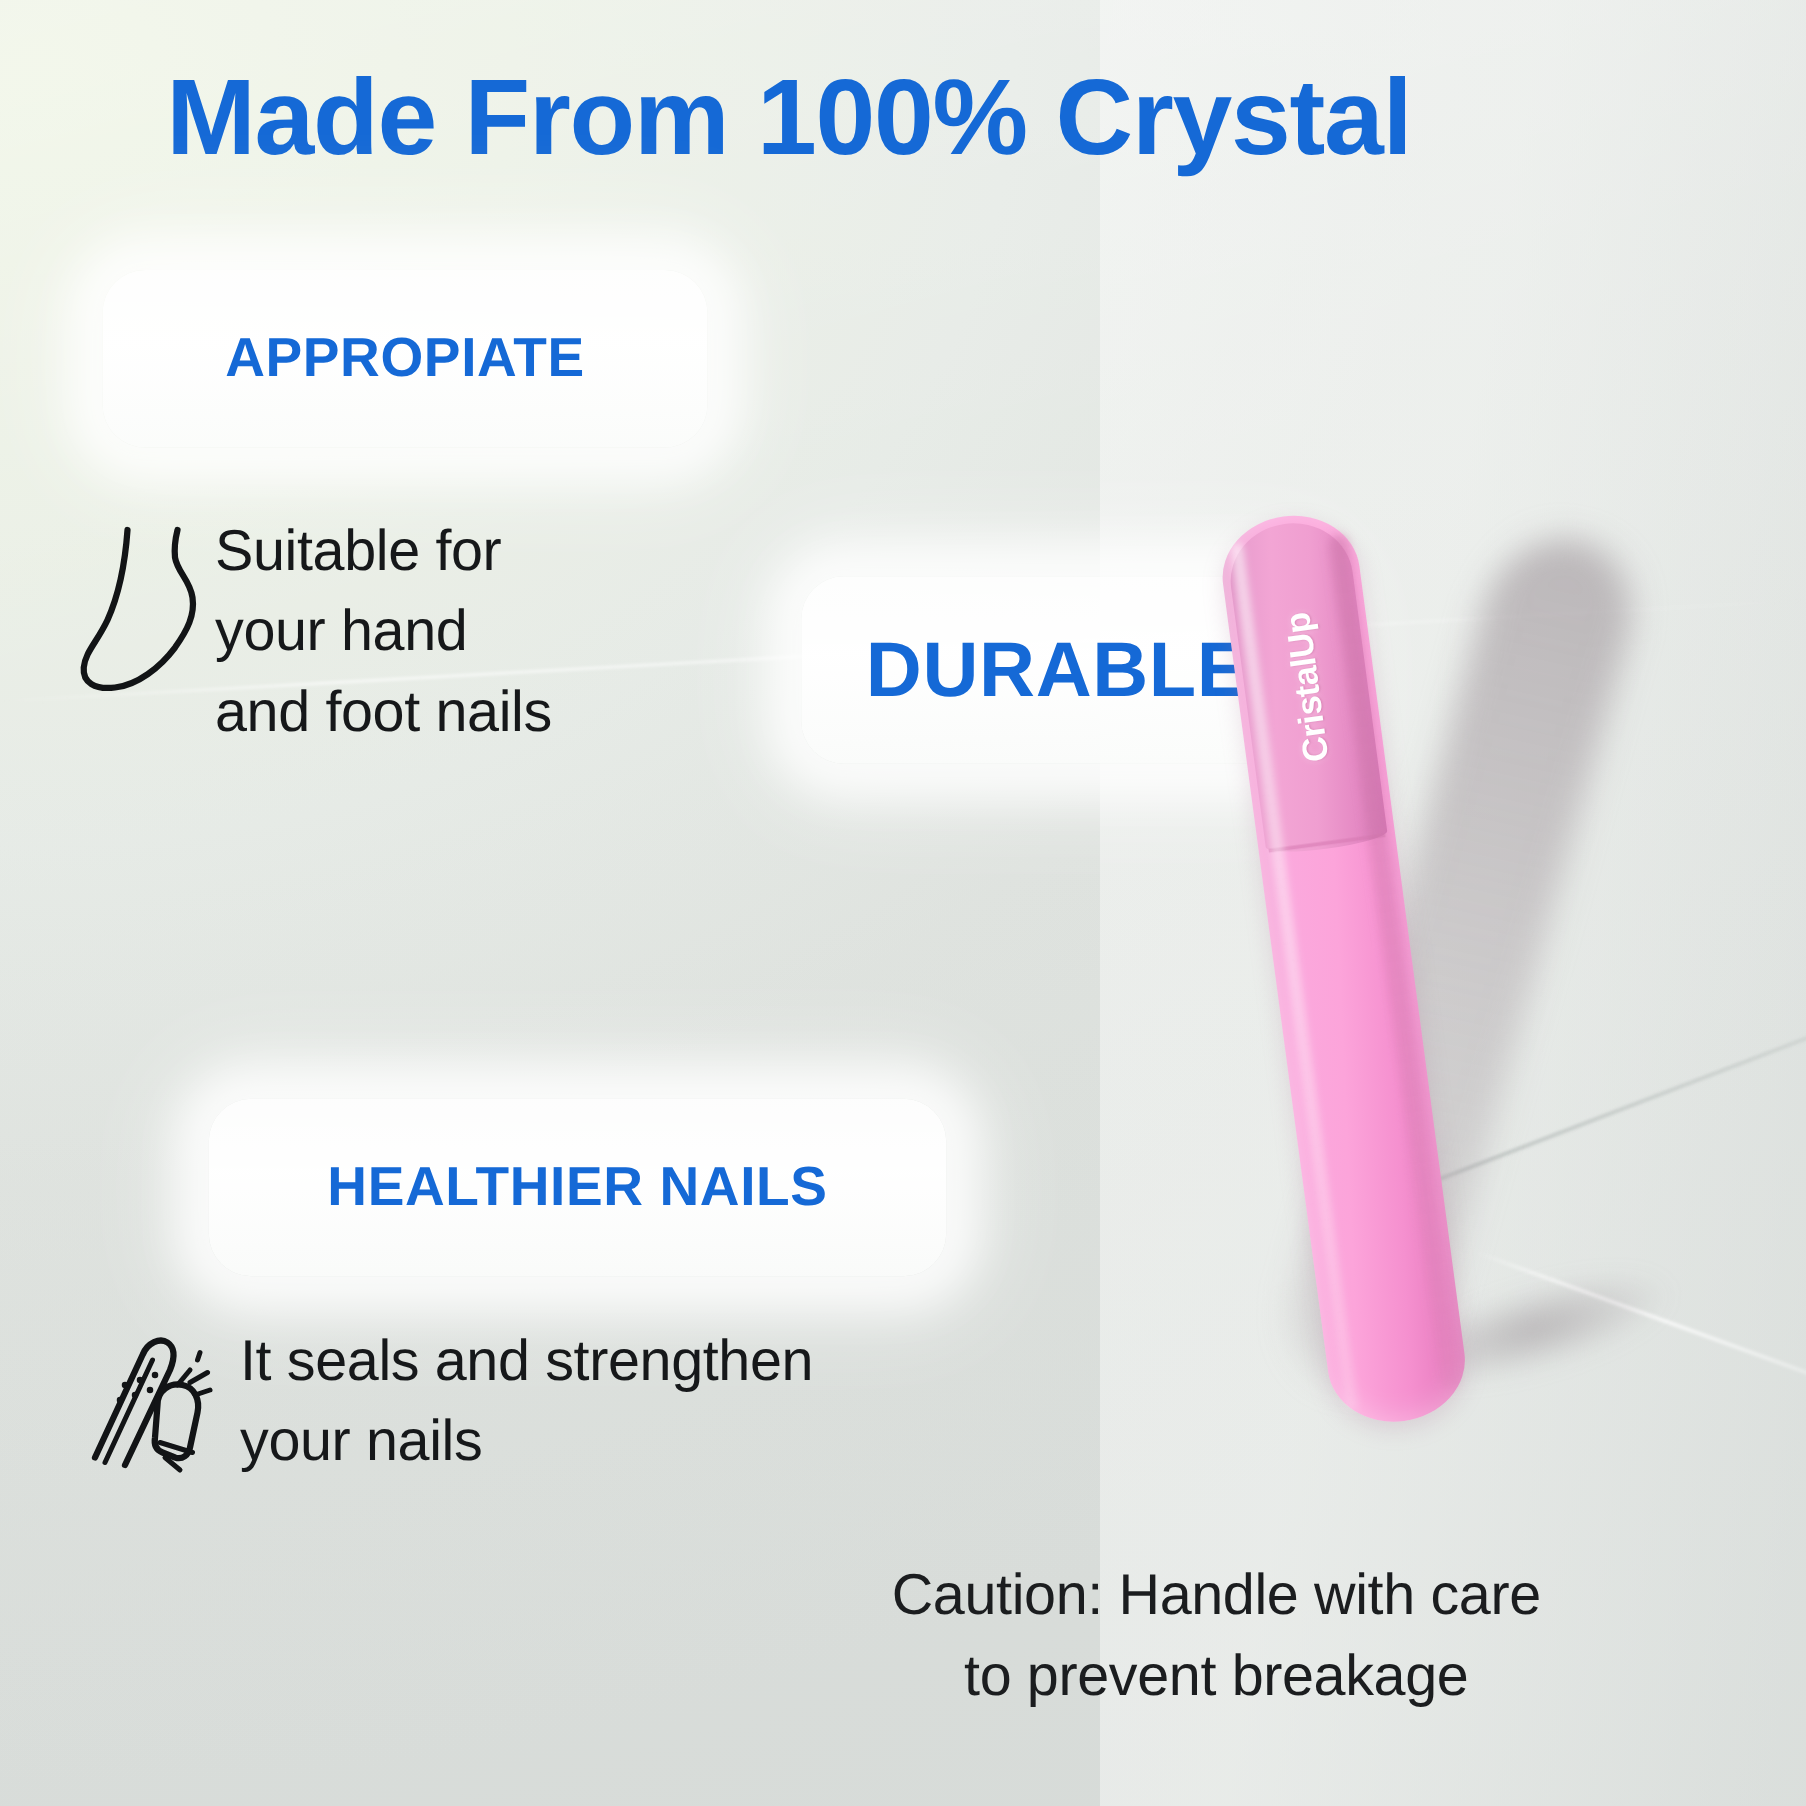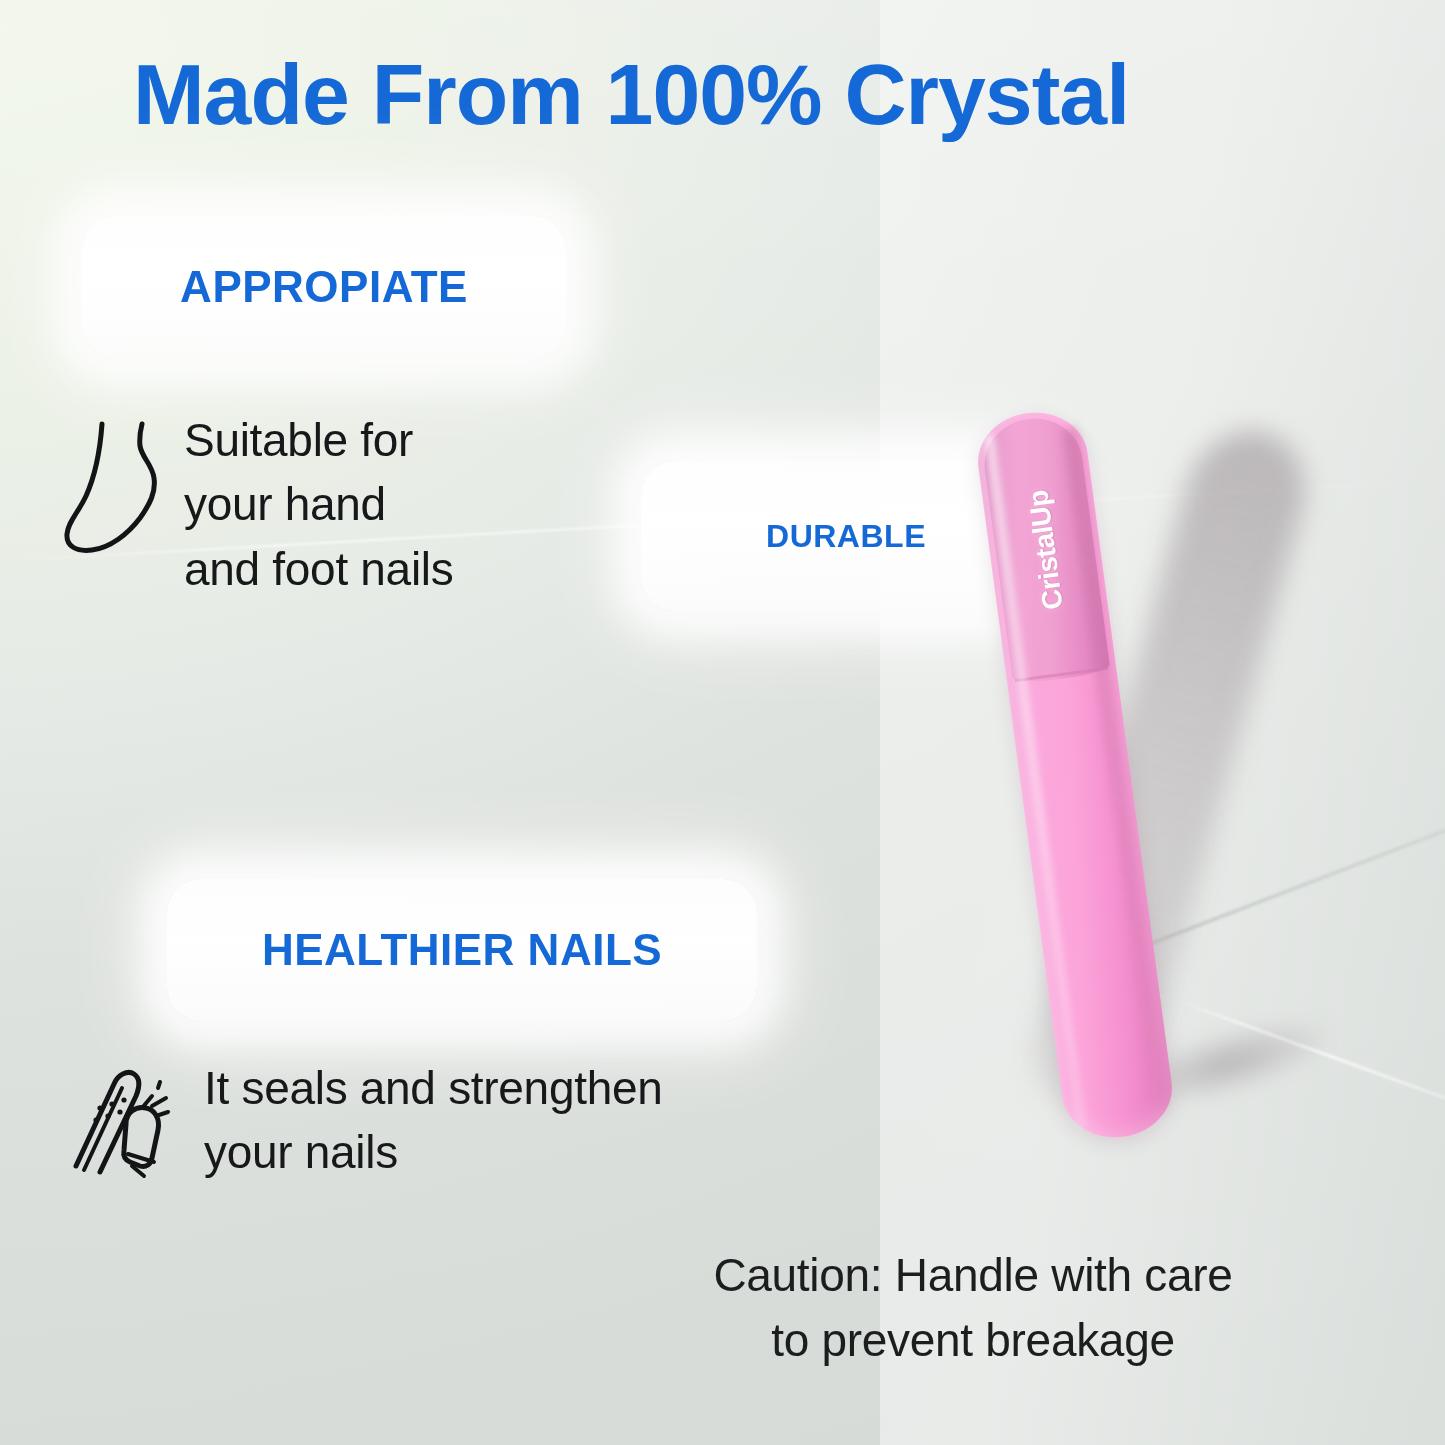--- a/index.html
+++ b/index.html
@@ -55,25 +55,25 @@
     border-radius:34px;
     background:
       linear-gradient(180deg, rgba(255,255,255,.93) 0%, rgba(255,255,255,.99) 42%, rgba(252,253,252,.92) 100%);
     box-shadow:
       0 0 34px 26px rgba(255,255,255,.78),
       0 0 70px 40px rgba(255,255,255,.40),
       0 2px 10px rgba(160,170,165,.10);
     color:#1569d6;font-weight:700;letter-spacing:.5px;
   }
   #badge-appropiate{left:82px;top:216px;width:484px;height:142px;font-size:44px;}
-  #badge-durable{left:641px;top:461px;width:410px;height:150px;font-size:32px;}
+  #badge-durable{left:641px;top:461px;width:410px;height:150px;font-size:62px;}
   #badge-healthier{left:167px;top:879px;width:590px;height:142px;font-size:44px;}
 
   
-  .feature{position:absolute;display:flex;align-items:flex-start;gap:18px;}
+  .feature{position:absolute;display:flex;align-items:flex-start;gap:6px;}
   .feature .icon{flex:0 0 auto;}
   .feature .ftext{
     color:#16181a;font-size:46px;line-height:1.40;font-weight:400;letter-spacing:-.3px;
     white-space:pre-line;
   }
   #feature-suitable{left:62px;top:408px;width:540px;}
   #feature-suitable .icon{margin-top:10px;}
   #feature-durable{left:612px;top:648px;width:430px;}
   #feature-durable .icon{margin-top:8px;}
   #feature-seals{left:68px;top:1056px;width:790px;}

